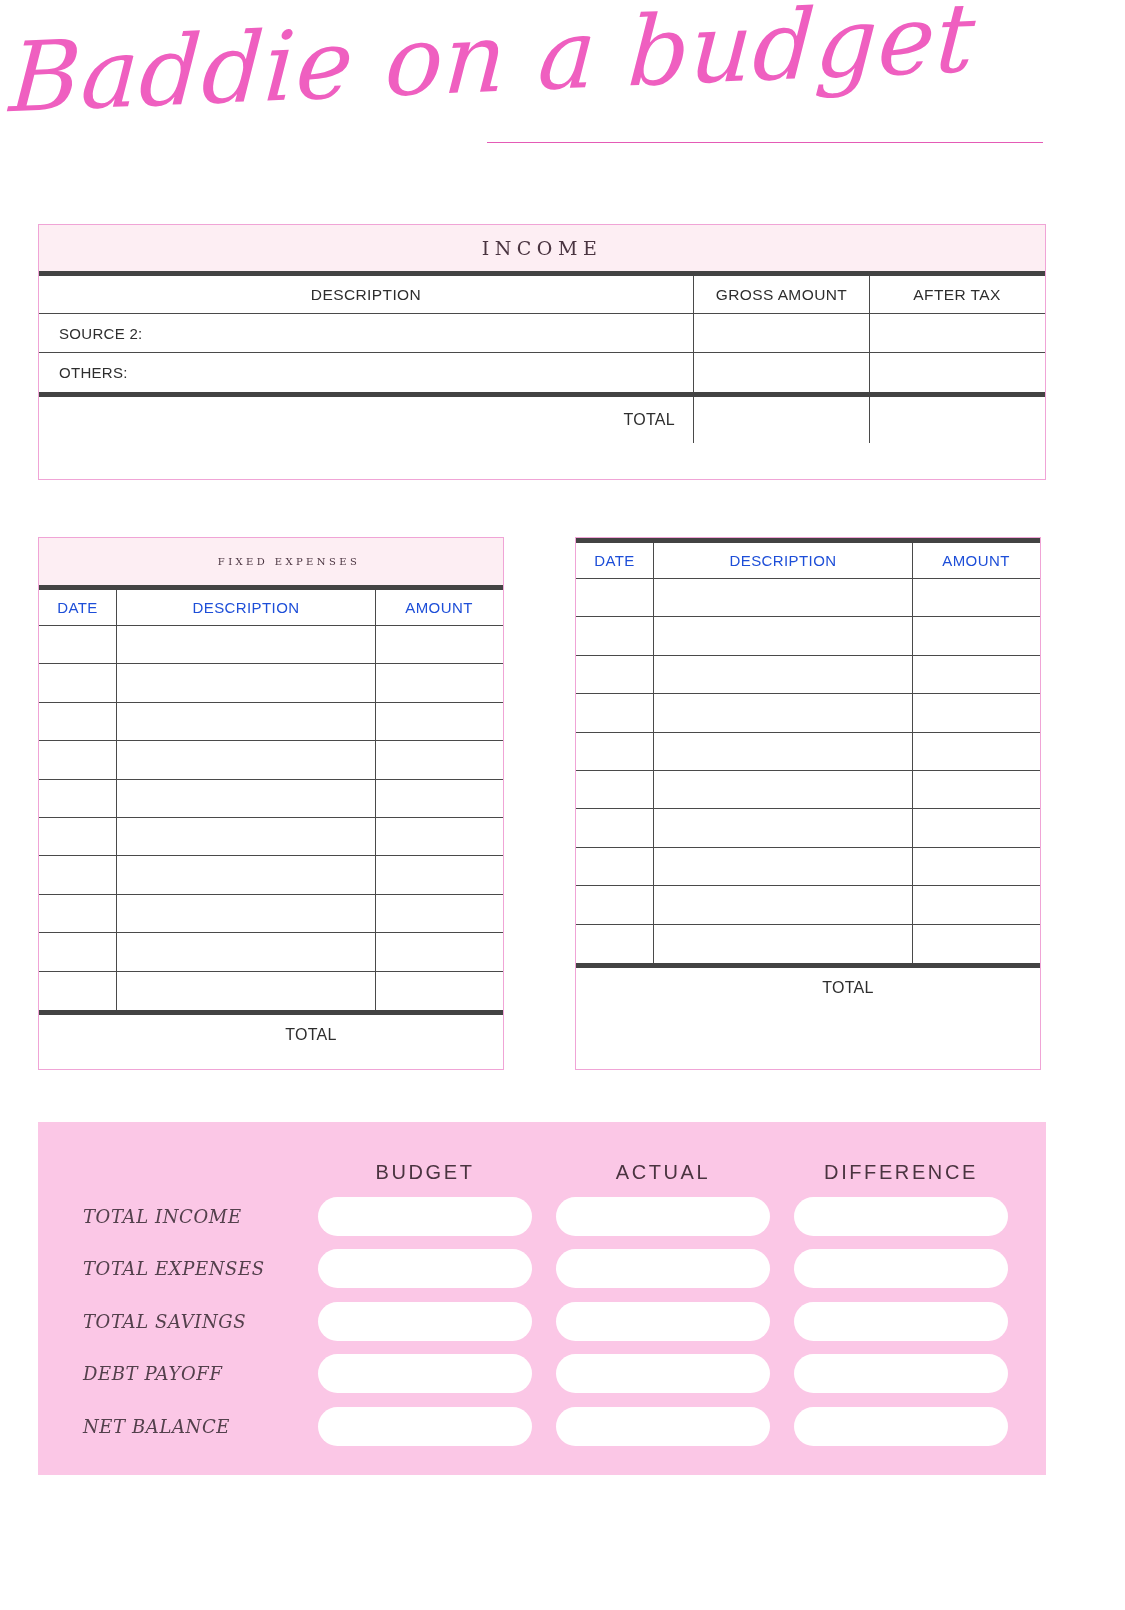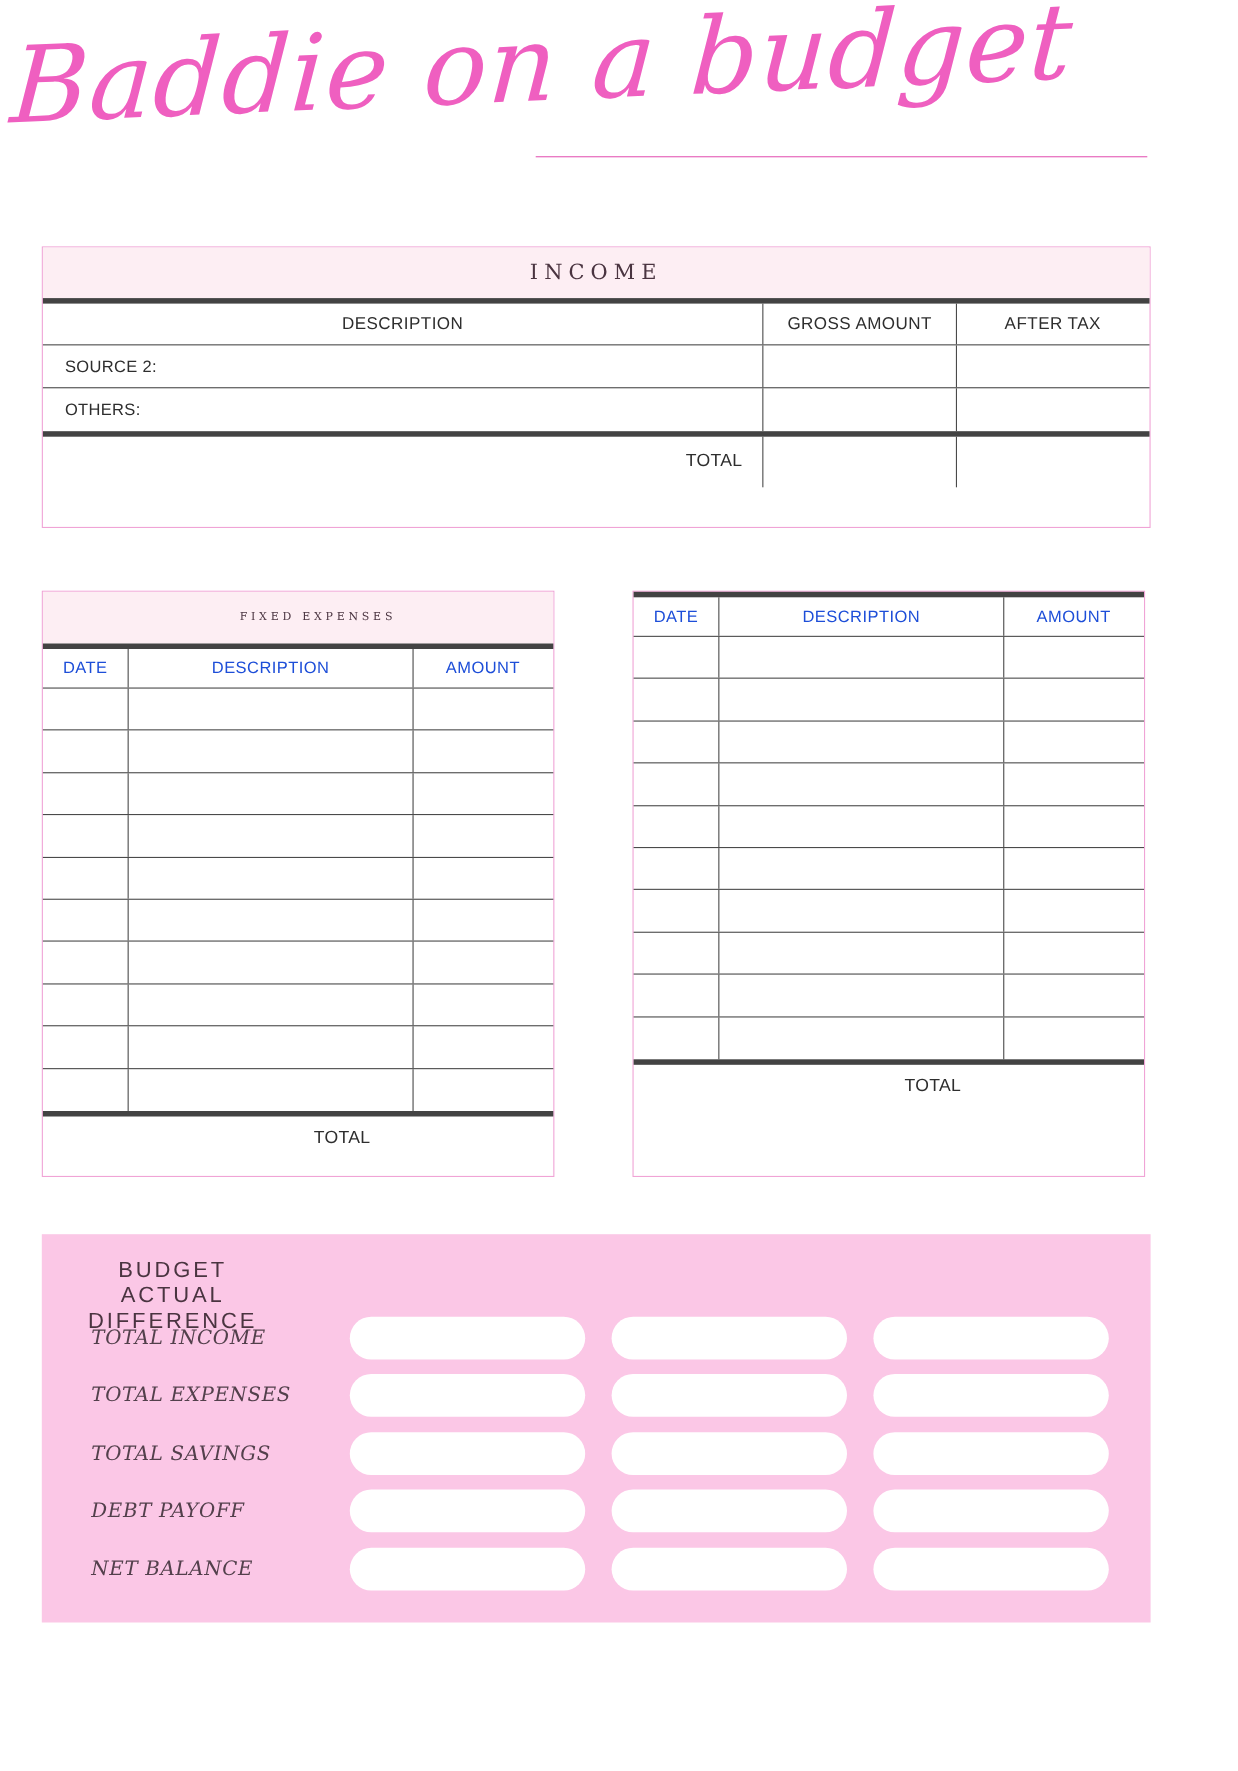--- a/index.html
+++ b/index.html
@@ -172,22 +172,21 @@
     height: 353px;
     background: #fbc7e6;
   }
   .sum-head-row {
     position: absolute;
     left: 0;
     top: 22px;
     width: 100%;
     height: 40px;
     display: flex;
-    align-items: flex-start;
-    flex-direction: column;
+    align-items: flex-end;
   }
   .sum-label-col { width: 268px; }
   .sum-col {
     width: 238px;
     text-align: center;
   }
   .sum-col-head {
     font-size: 20px;
     letter-spacing: 2.6px;
     color: #4a3440;

